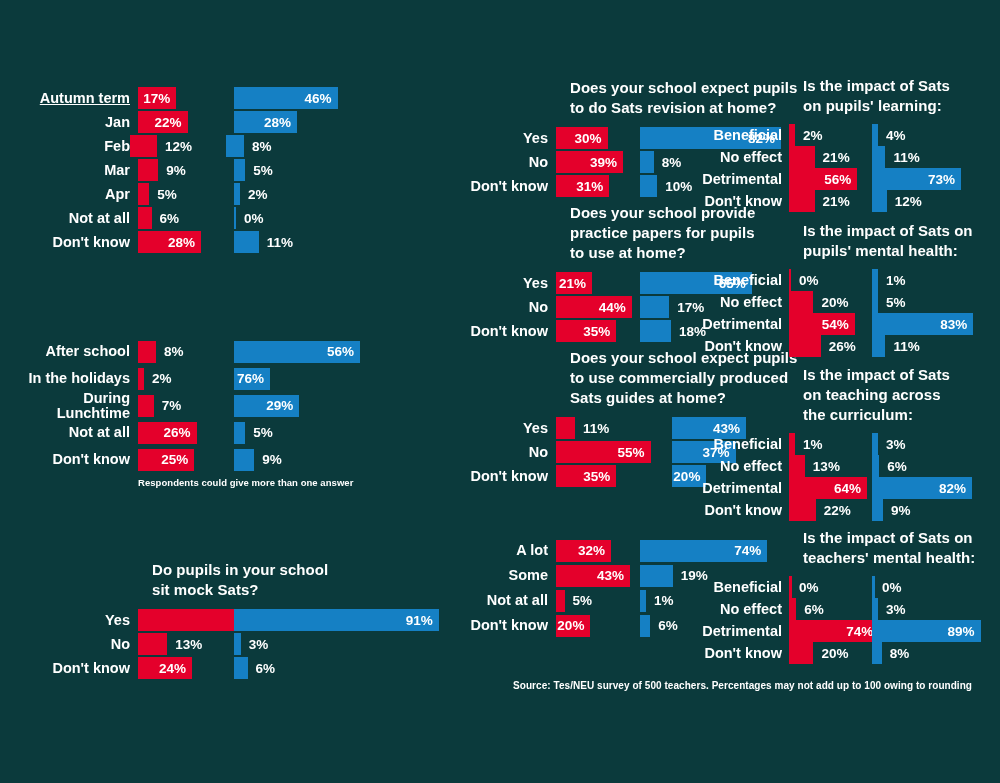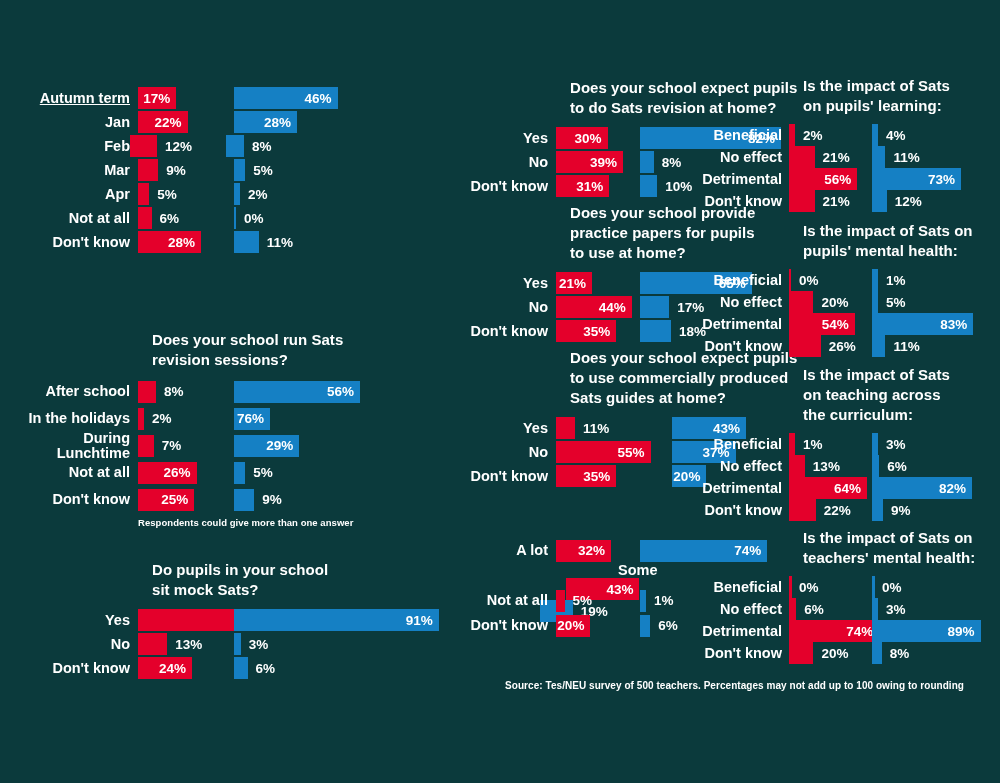--- a/index.html
+++ b/index.html
@@ -144,22 +144,20 @@
               </div>
             </div>
             <div class="bar-slot" style="width: 120px; margin-right: 0px;">
               <div class="bar blue" style="width: 24.75px;"></div>
               <span class="bar-val outside" style="left: 27.75px;">11%</span>
             </div>
           </div>
         </div>
       </div>
       <div class="block" style="left: 0px; top: 330px;">
-        <div class="block-title" style="margin-left: 152px; width: 230px; white-space: pre-line;">Does your school run Sats
-revision sessions?</div>
         <div class="rows" style="margin-top: 8px;">
           <div class="row" style="height: 27px;">
             <div class="rlabel" style="width: 130px; margin-right: 8px;">After school</div>
             <div class="bar-slot" style="width: 88px; margin-right: 8px;">
               <div class="bar red" style="width: 18px;"></div>
               <span class="bar-val outside" style="left: 21px;">8%</span>
             </div>
             <div class="bar-slot" style="width: 120px; margin-right: 0px;">
               <div class="bar blue" style="width: 126px;">
                 <span class="bar-val">56%</span>
@@ -400,21 +398,21 @@
               <div class="bar red" style="width: 55.04px;">
                 <span class="bar-val">32%</span>
               </div>
             </div>
             <div class="bar-slot" style="width: 135px; margin-right: 0px;">
               <div class="bar blue" style="width: 127.28px;">
                 <span class="bar-val">74%</span>
               </div>
             </div>
           </div>
-          <div class="row" style="height: 25px; flex-direction: column;">
+          <div class="row" style="height: 25px;">
             <div class="rlabel" style="width: 108px; margin-right: 8px;">Some</div>
             <div class="bar-slot" style="width: 76px; margin-right: 8px;">
               <div class="bar red" style="width: 73.96px;">
                 <span class="bar-val">43%</span>
               </div>
             </div>
             <div class="bar-slot" style="width: 135px; margin-right: 0px;">
               <div class="bar blue" style="width: 32.68px;"></div>
               <span class="bar-val outside" style="left: 35.68px;">19%</span>
             </div>
@@ -648,14 +646,14 @@
             </div>
             <div class="bar-slot" style="width: 96px; margin-right: 0px;">
               <div class="bar blue" style="width: 9.76px;"></div>
               <span class="bar-val outside" style="left: 12.76px;">8%</span>
             </div>
           </div>
         </div>
       </div>
     </div>
 
-  <div class="source" style="right:36px;top:680px;">Source: Tes/NEU survey of 500 teachers. Percentages may not add up to 100 owing to rounding</div>
+  <div class="source" style="right:28px;top:680px;">Source: Tes/NEU survey of 500 teachers. Percentages may not add up to 100 owing to rounding</div>
 </div>
 
 </body></html>

